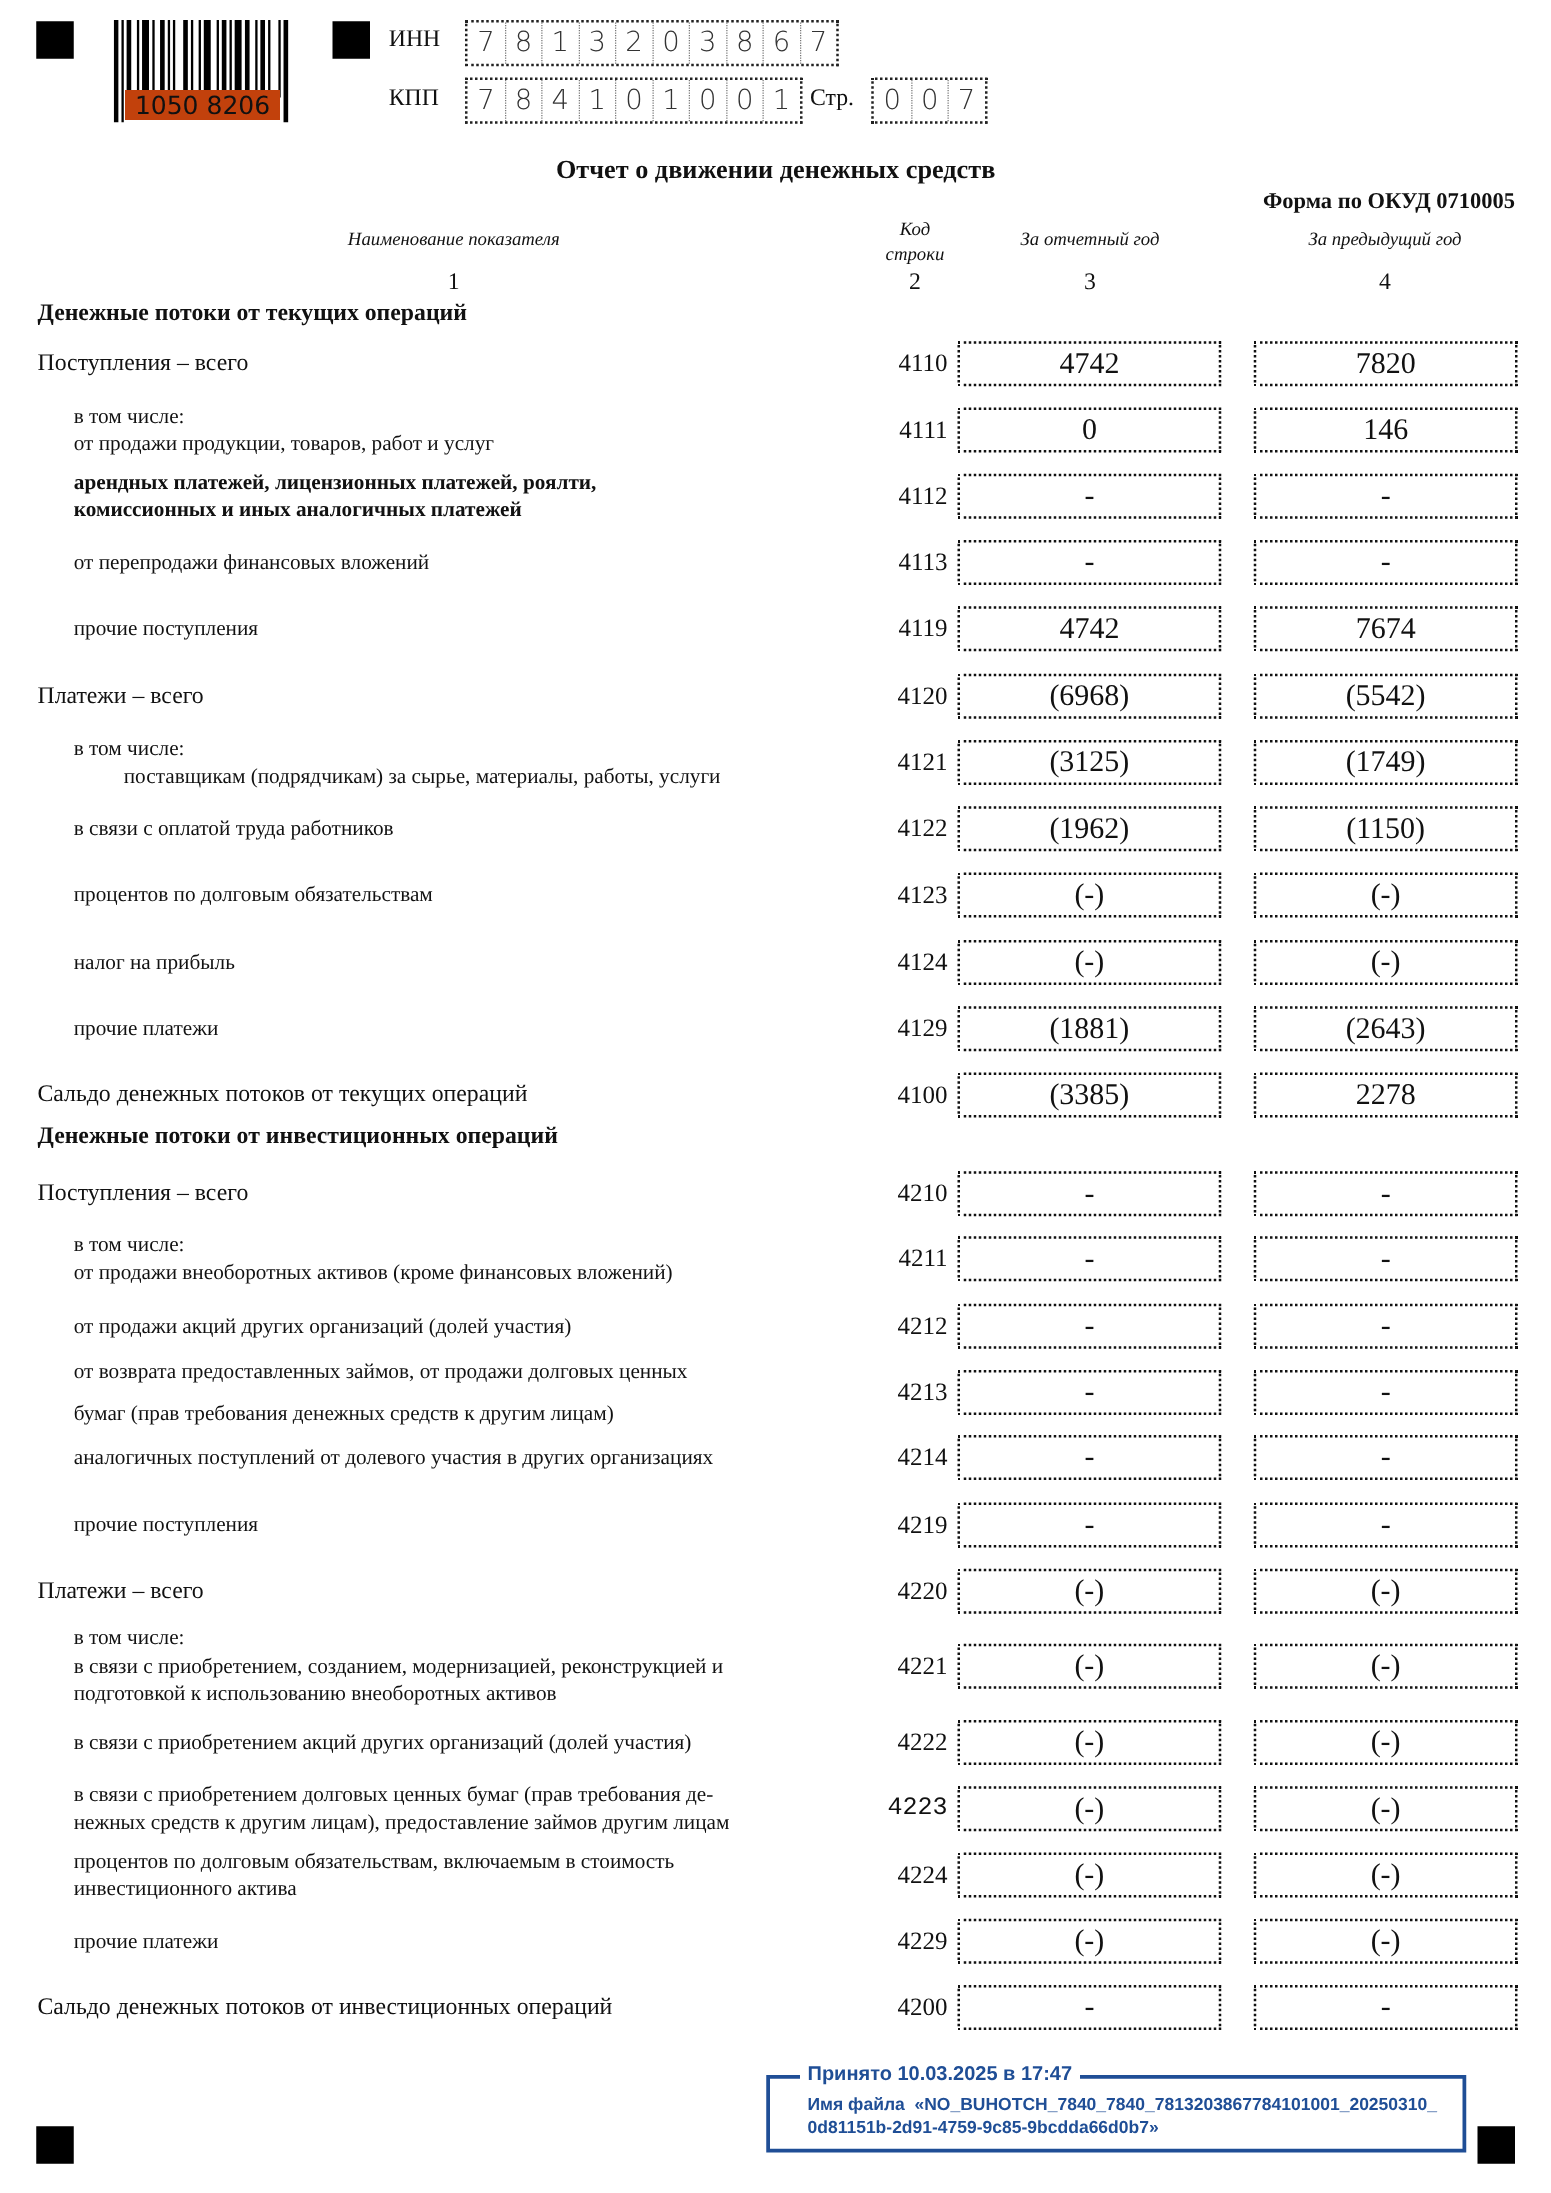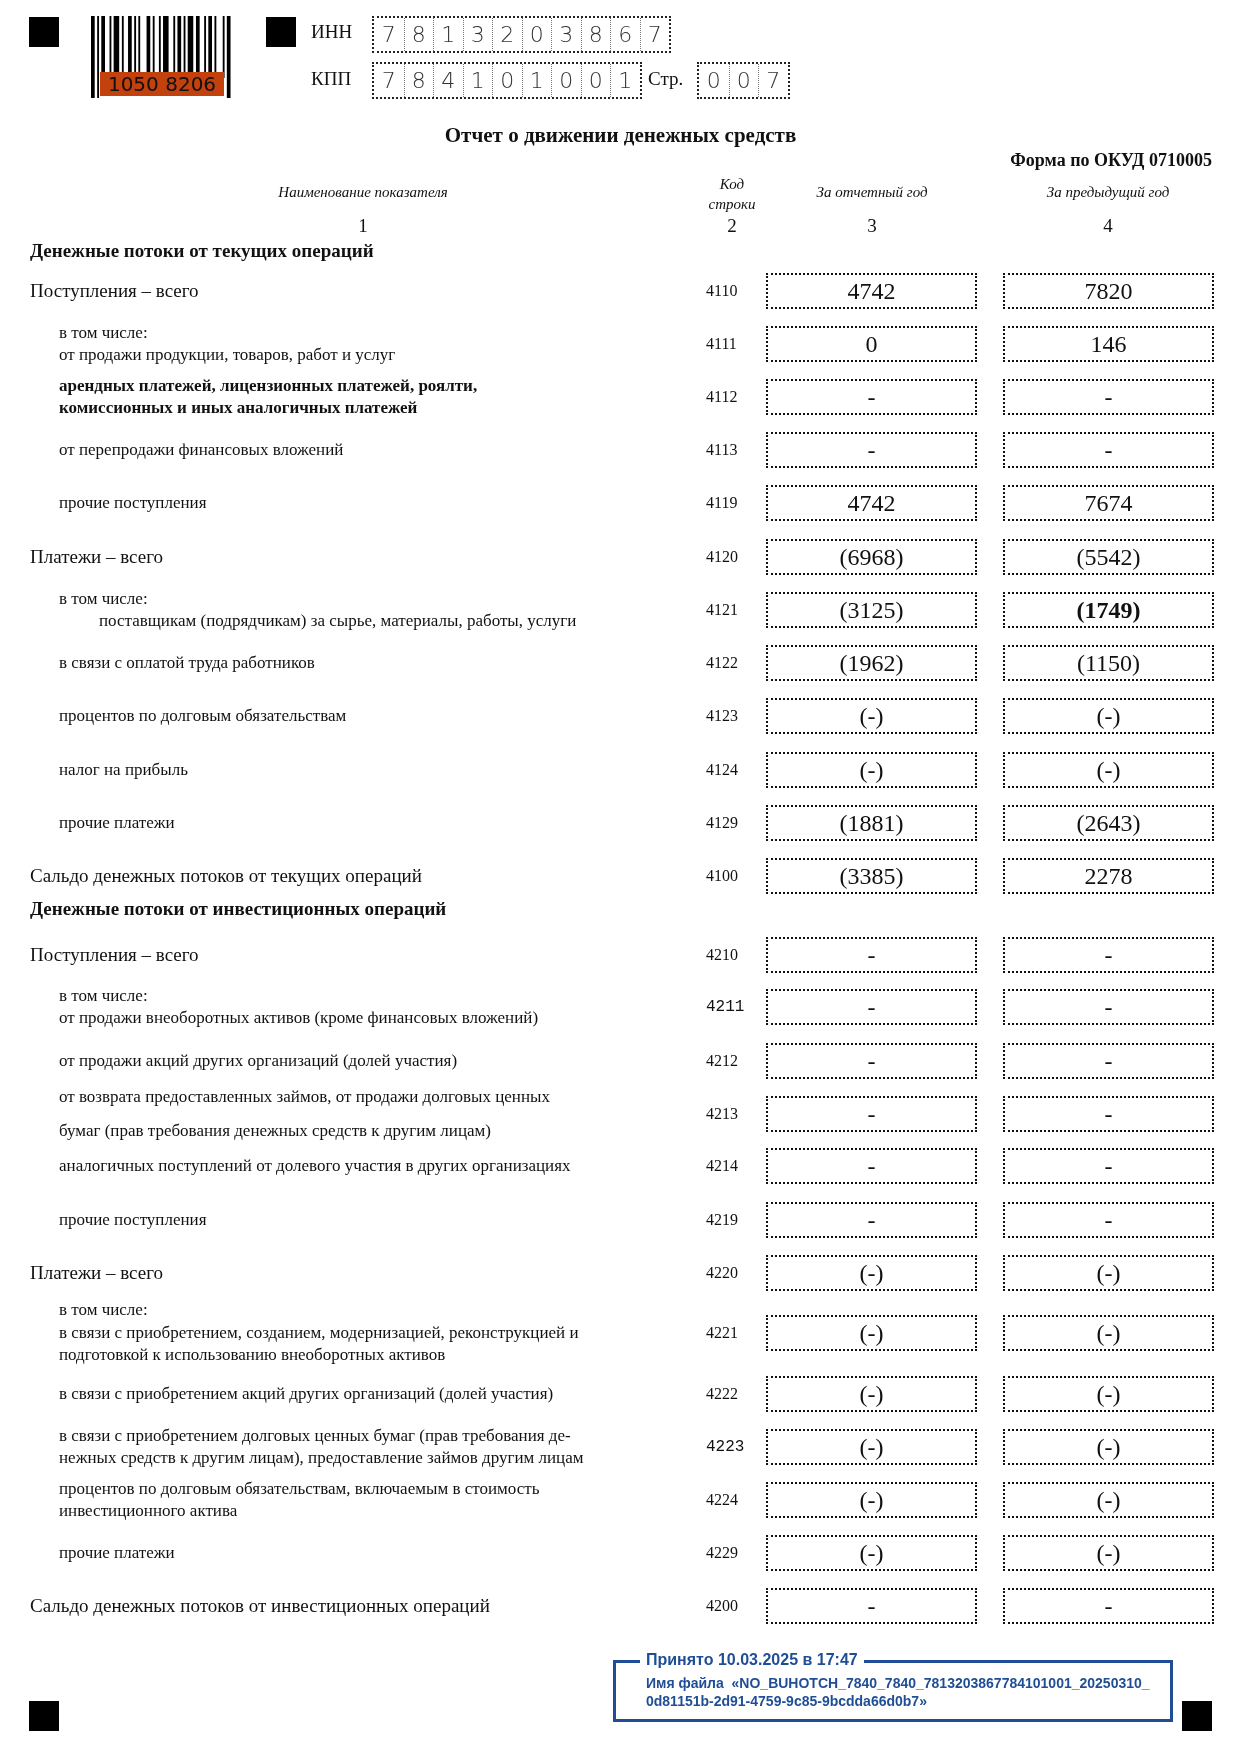--- a/index.html
+++ b/index.html
@@ -12,21 +12,21 @@
   .cell { width: 29.5px; height: 33px; display: flex; align-items: center; justify-content: center; font-family: "DejaVu Sans", sans-serif; font-weight: 300; font-size: 22px; color: #333; box-sizing: border-box; border-left: 1px dotted #777; }
   .cell:first-child { border-left: none; }
   .title { position: absolute; left: 0; width: 1241px; top: 123px; text-align: center; font-weight: bold; font-size: 21px; }
   .okud { position: absolute; right: 29px; top: 150px; font-weight: bold; font-size: 18px; }
   .colhead { position: absolute; font-style: italic; font-size: 15px; text-align: center; }
   .colnum { position: absolute; font-size: 19px; text-align: center; }
   .section { position: absolute; left: 30px; font-weight: bold; font-size: 19px; }
   .label { position: absolute; font-size: 18px; line-height: 22.5px; display: flex; flex-direction: column; justify-content: center; height: 36px; }
   .label.top { left: 30px; font-size: 19px; }
   .label.sub { left: 59px; font-size: 17px; }
-  .code { position: absolute; left: 706px; width: 52px; text-align: left; font-size: 16px; height: 36px; line-height: 36px; }
+  .code { position: absolute; left: 706px; width: 52px; text-align: right; font-size: 20px; height: 36px; line-height: 36px; }
   .vbox { position: absolute; width: 207px; height: 32px; border: 2px dotted #111; text-align: center; line-height: 32px; font-size: 24px; }
   .vbox.c3 { left: 766px; }
   .vbox.c4 { left: 1003px; }
   .stamp { position: absolute; left: 613px; top: 1660px; width: 554px; height: 56px; border: 3px solid #1f4e96; font-family: "Liberation Sans", sans-serif; color: #1f4e96; font-weight: bold; }
   .stamp-title { position: absolute; left: 24px; top: -13px; background: #fff; padding: 0 6px; font-size: 16px; line-height: 20px; }
   .stamp-file { position: absolute; left: 30px; top: 11px; font-size: 14px; line-height: 18px; white-space: pre; }
 </style>
 </head>
 <body>
 
@@ -151,21 +151,21 @@
     </div>
     <div class="code" style="top: 539px;">4120</div>
     <div class="vbox c3" style="top: 539px;">(6968)</div>
     <div class="vbox c4" style="top: 539px;">(5542)</div>
     <div class="label sub" style="top: 592px;">
       <div style="white-space: nowrap;">в том числе:</div>
       <div style="white-space: nowrap; margin-left: 40px;">поставщикам (подрядчикам) за сырье, материалы, работы, услуги</div>
     </div>
     <div class="code" style="top: 592px;">4121</div>
     <div class="vbox c3" style="top: 592px;">(3125)</div>
-    <div class="vbox c4" style="top: 592px; font-weight: bold;">(1749)</div>
+    <div class="vbox c4" style="top: 592px;">(1749)</div>
     <div class="label sub" style="top: 645px;">
       <div style="white-space: nowrap;">в связи с оплатой труда работников</div>
     </div>
     <div class="code" style="top: 645px;">4122</div>
     <div class="vbox c3" style="top: 645px;">(1962)</div>
     <div class="vbox c4" style="top: 645px;">(1150)</div>
     <div class="label sub" style="top: 698px;">
       <div style="white-space: nowrap;">процентов по долговым обязательствам</div>
     </div>
     <div class="code" style="top: 698px;">4123</div>
@@ -192,21 +192,21 @@
     <div class="label top" style="top: 937px;">
       <div style="white-space: nowrap;">Поступления – всего</div>
     </div>
     <div class="code" style="top: 937px;">4210</div>
     <div class="vbox c3" style="top: 937px;">-</div>
     <div class="vbox c4" style="top: 937px;">-</div>
     <div class="label sub" style="top: 989px;">
       <div style="white-space: nowrap;">в том числе:</div>
       <div style="white-space: nowrap;">от продажи внеоборотных активов (кроме финансовых вложений)</div>
     </div>
-    <div class="code" style="top: 989px; font-family: Liberation Mono, monospace;">4211</div>
+    <div class="code" style="top: 989px;">4211</div>
     <div class="vbox c3" style="top: 989px;">-</div>
     <div class="vbox c4" style="top: 989px;">-</div>
     <div class="label sub" style="top: 1043px;">
       <div style="white-space: nowrap;">от продажи акций других организаций (долей участия)</div>
     </div>
     <div class="code" style="top: 1043px;">4212</div>
     <div class="vbox c3" style="top: 1043px;">-</div>
     <div class="vbox c4" style="top: 1043px;">-</div>
     <div class="label sub" style="top: 1096px; gap: 12px;">
       <div style="white-space: nowrap;">от возврата предоставленных займов, от продажи долговых ценных</div>

